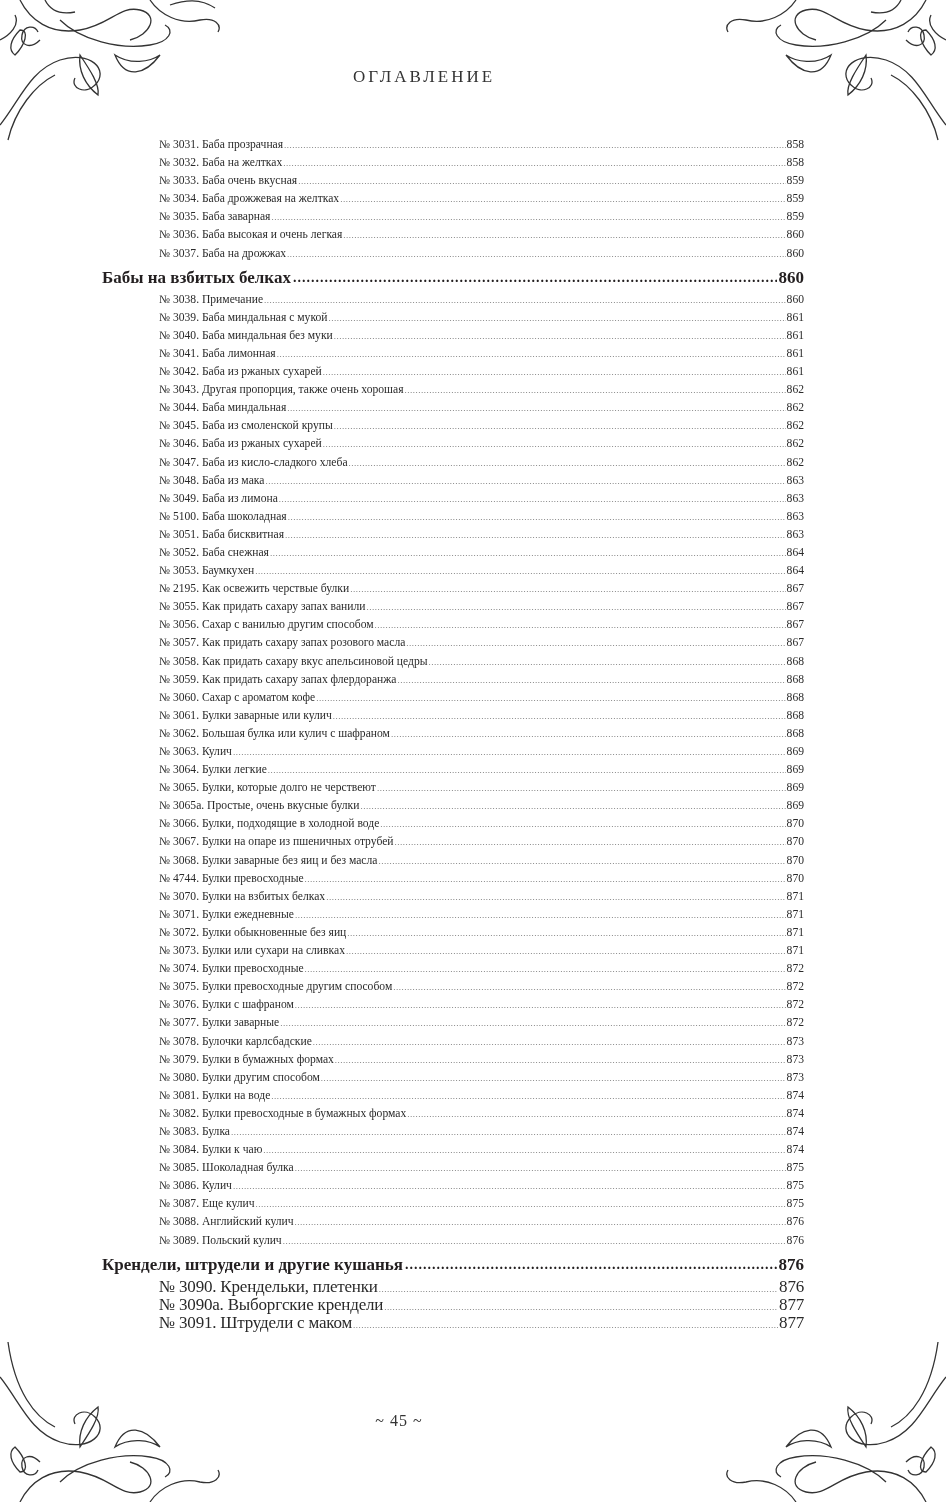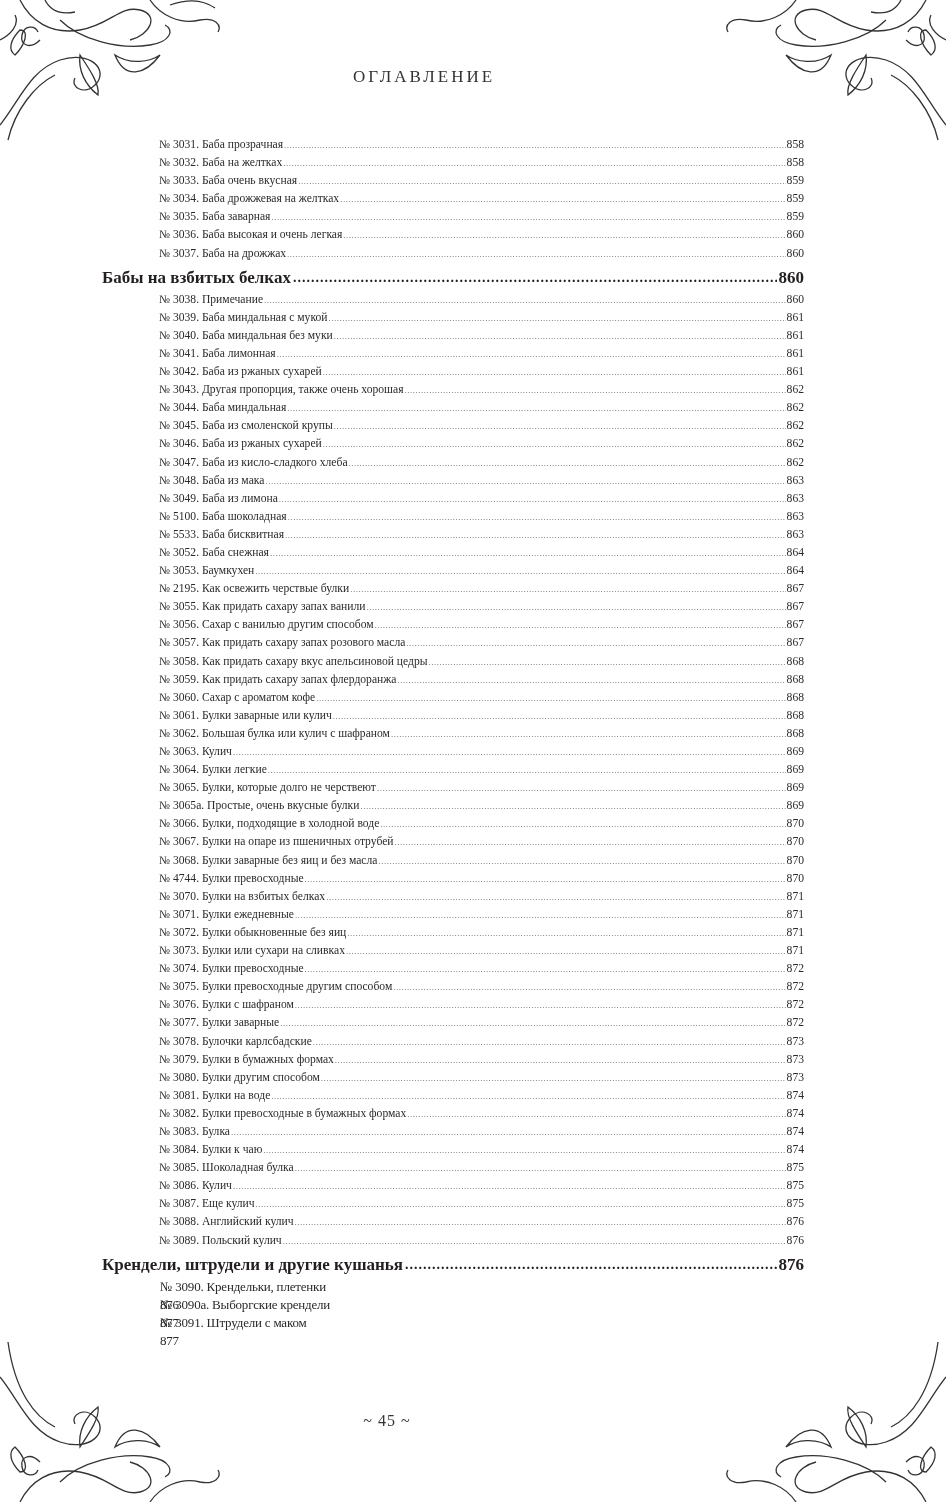--- a/index.html
+++ b/index.html
@@ -19,22 +19,22 @@
     .row .title { white-space: nowrap; }
     .row .dots { flex: 1; overflow: hidden; white-space: nowrap; margin: 0 1px; color: #555; letter-spacing: 0.5px; font-size: 9px; }
     .row .dots::after { content: "...................................................................................................................................................................................................................................................................................................................."; }
     .row .page { white-space: nowrap; font-family: "Liberation Serif", serif; }
     .section { display: flex; align-items: center; font-family: "Liberation Serif", serif;
       font-size: 17px; font-weight: bold; height: 26px; line-height: 26px; color: #231f20; margin-top: 2px; }
     .section .title { white-space: nowrap; }
     .section .dots { flex: 1; overflow: hidden; white-space: nowrap; margin: 0 2px; letter-spacing: 1px; font-size: 14px; }
     .section .dots::after { content: "........................................................................................................................................................................................................"; }
     .section .page { white-space: nowrap; }
-    .row.narrow { font-size: 13px; letter-spacing: -0.2px; flex-direction: column; }
-    .footer { position: absolute; top: 1412px; left: 0; width: 774px; text-align: center;
+    .row.narrow { font-size: 17px; letter-spacing: -0.2px; }
+    .footer { position: absolute; top: 1412px; left: 12px; width: 774px; text-align: center;
       font-family: "Liberation Serif", serif; font-size: 16px; letter-spacing: 1px; color: #333; }
   </style>
 </head>
 <body>
 
 <div class="ornament orn-tl">
   <svg width="230" height="150" viewBox="0 0 230 150" fill="none" stroke="#333" stroke-width="1.3">
     <path d="M0,125 C20,100 30,70 60,60 C90,50 110,70 95,85 C85,95 70,88 75,78"></path>
     <path d="M8,140 C15,110 35,85 55,75"></path>
     <path d="M20,0 C30,20 50,35 80,30 C110,25 120,5 140,10 C160,15 150,35 130,40"></path>
@@ -193,21 +193,21 @@
       <span class="title">№ 3049. Баба из лимона</span>
       <span class="dots"></span>
       <span class="page">863</span>
     </div>
     <div class="row">
       <span class="title">№ 5100. Баба шоколадная</span>
       <span class="dots"></span>
       <span class="page">863</span>
     </div>
     <div class="row">
-      <span class="title">№ 5533. Баба бисквитная</span>
+      <span class="title">№ 3051. Баба бисквитная</span>
       <span class="dots"></span>
       <span class="page">863</span>
     </div>
     <div class="row">
       <span class="title">№ 3052. Баба снежная</span>
       <span class="dots"></span>
       <span class="page">864</span>
     </div>
     <div class="row">
       <span class="title">№ 3053. Баумкухен</span>

